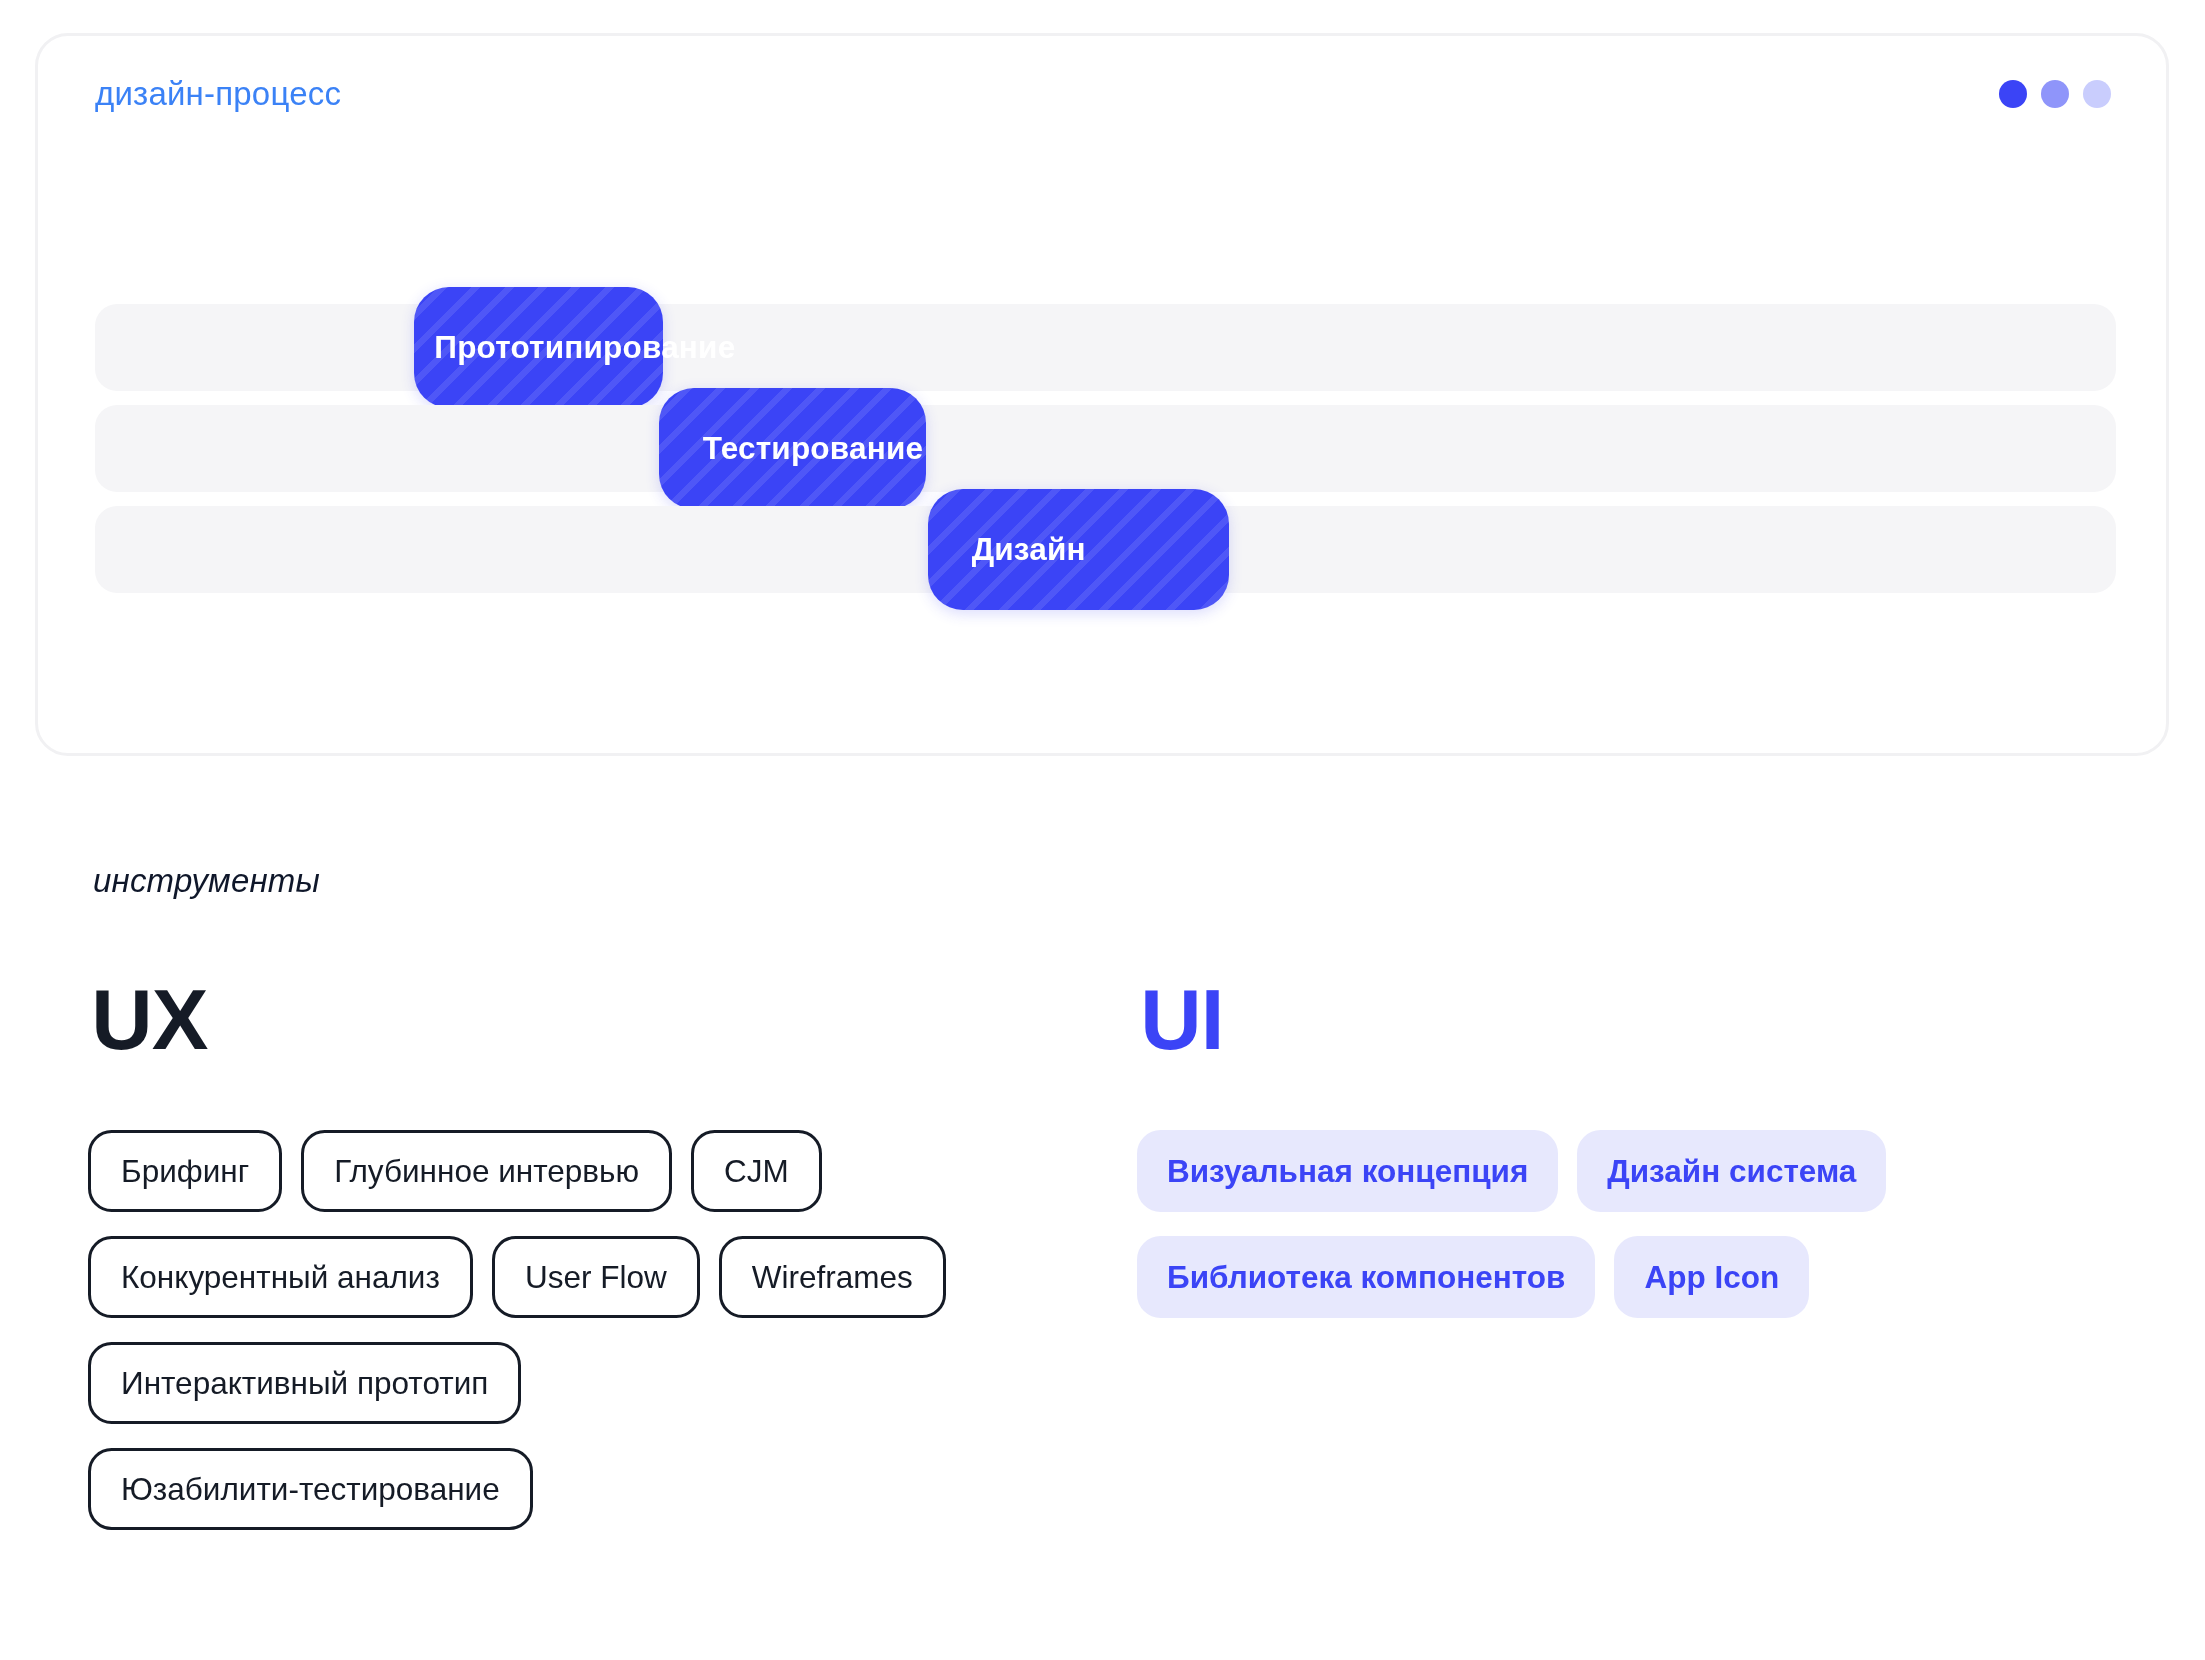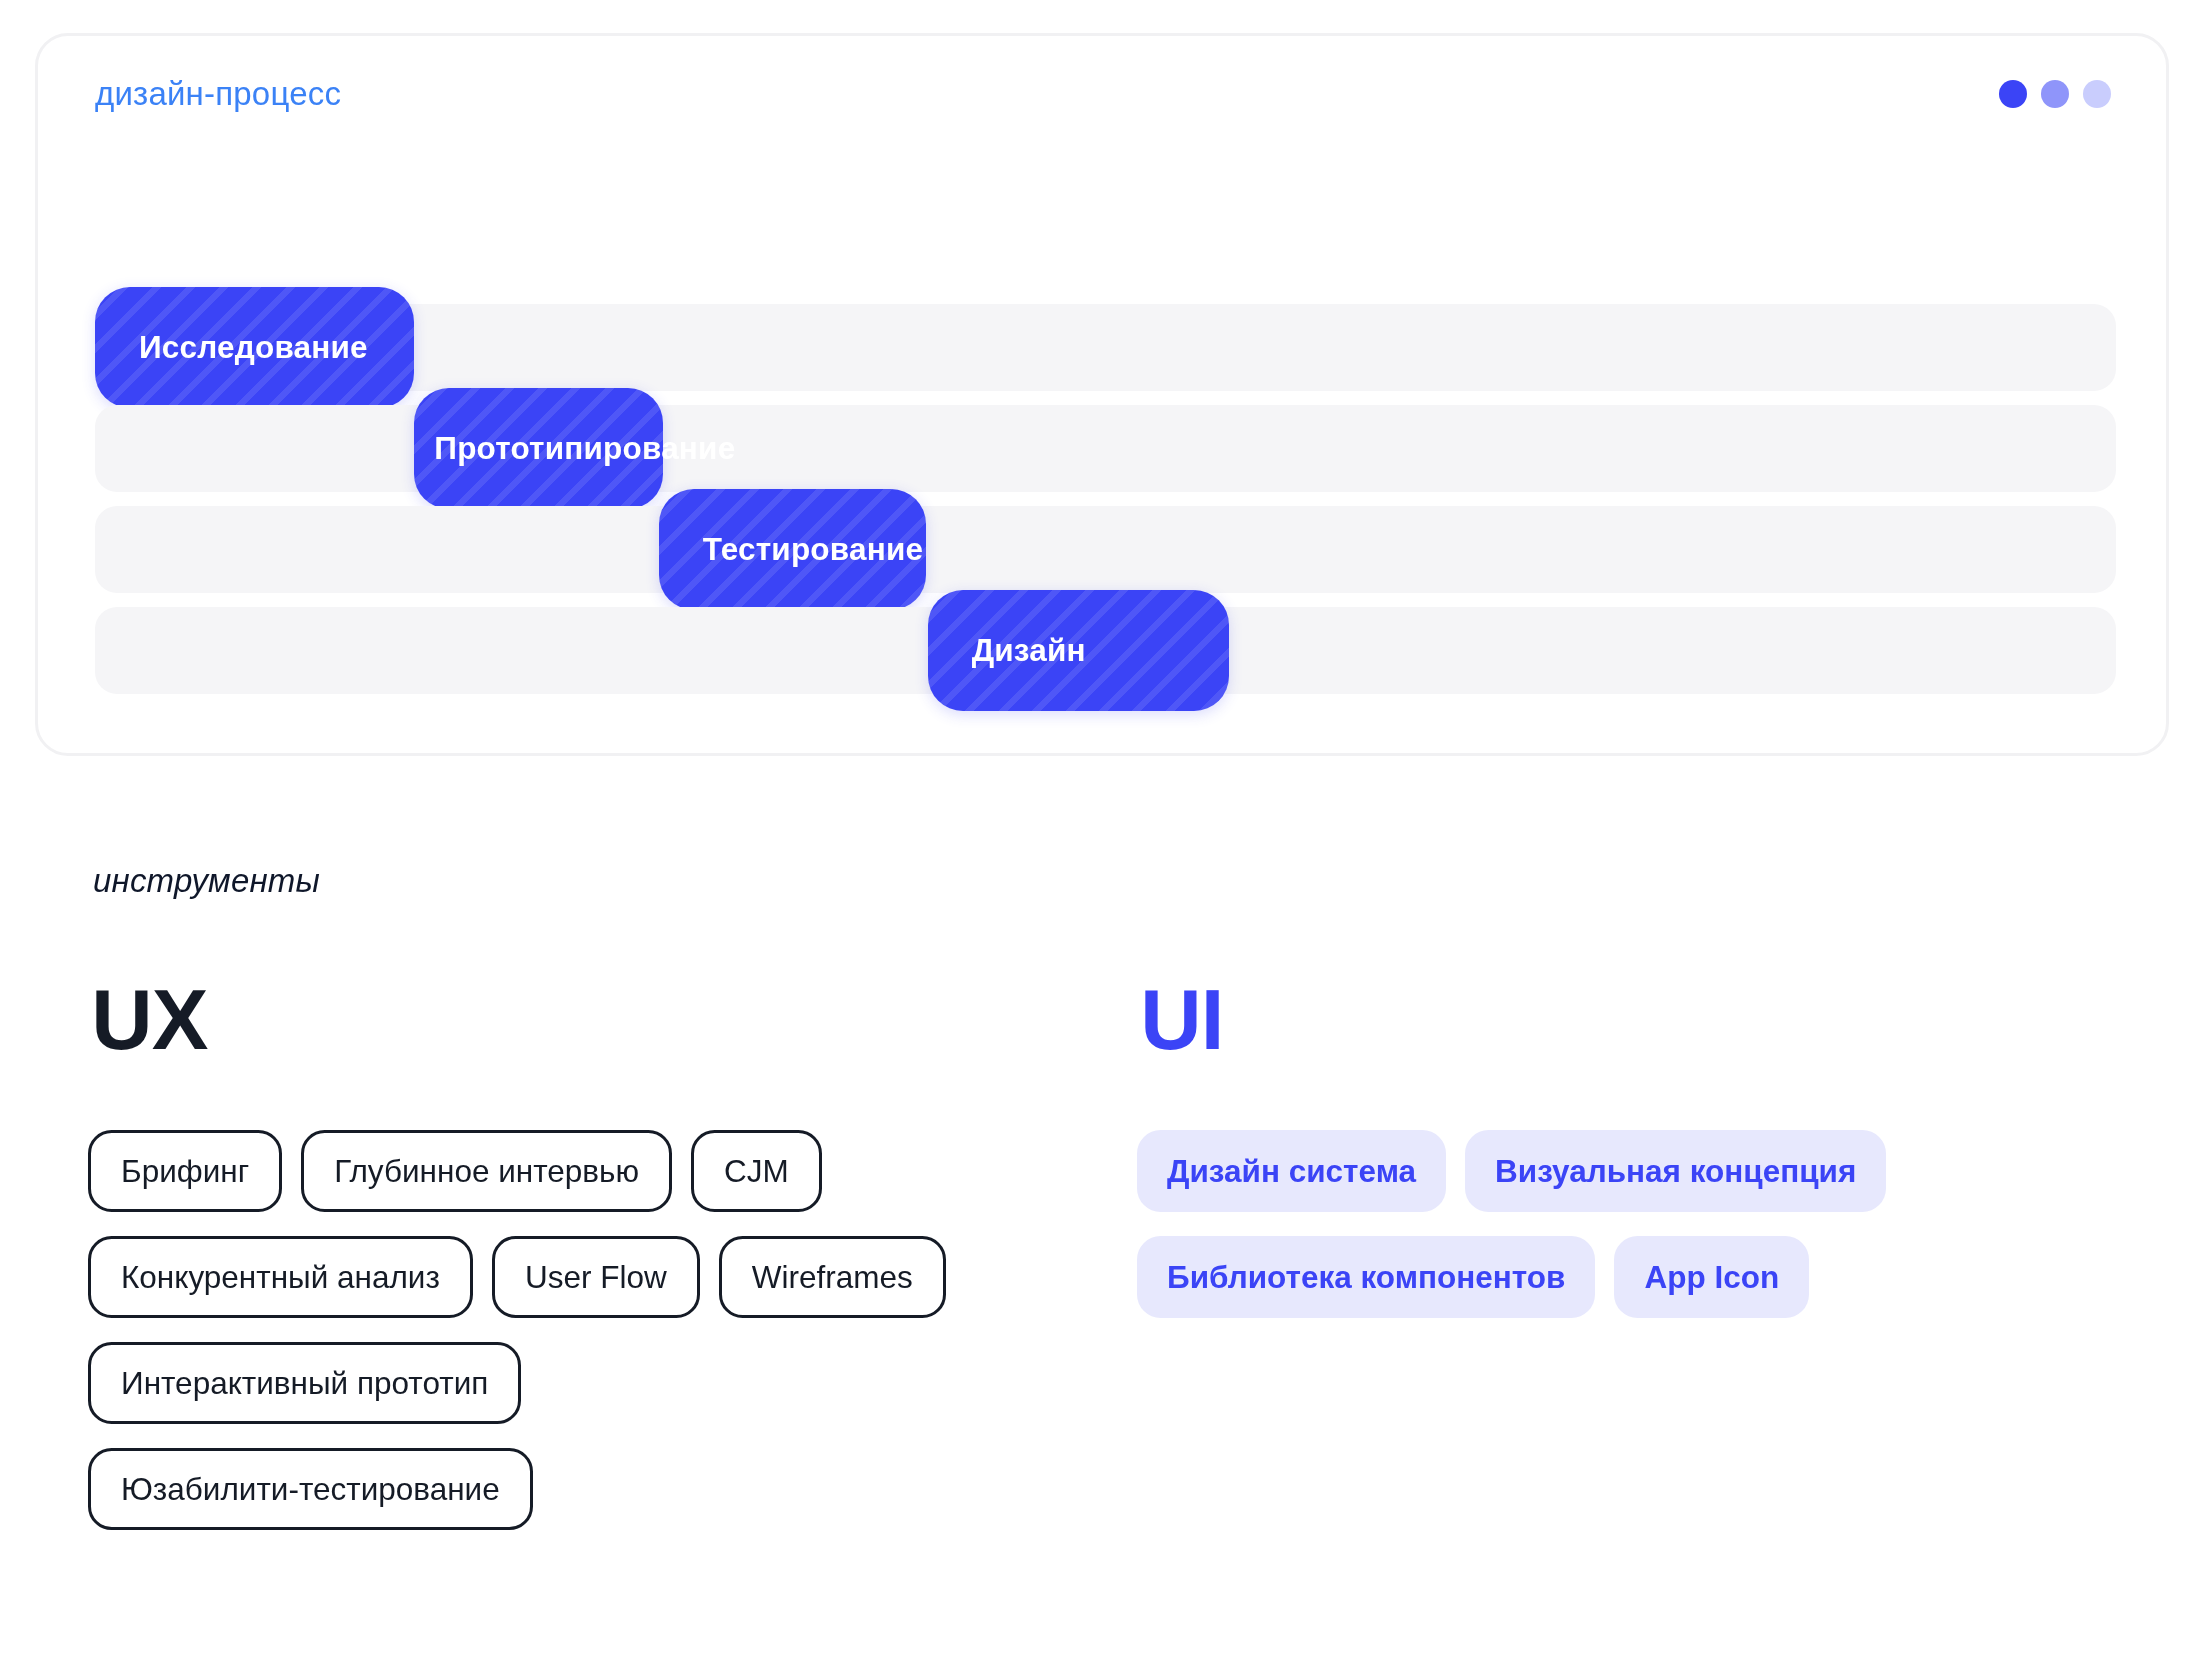--- a/index.html
+++ b/index.html
@@ -194,23 +194,20 @@
 
       <div class="dots">
         <span class="dot d1"></span>
         <span class="dot d2"></span>
         <span class="dot d3"></span>
       </div>
     </div>
 
     <div class="timeline">
 
-      <div class="track">
-        <div class="bar" style="left:0%; width:15.8%;">Исследование</div>
-      </div>
 
       <div class="track">
         <div class="bar" style="left:15.8%; width:12.3%;padding-left:20px;">Прототипирование</div>
       </div>
 
       <div class="track">
         <div class="bar" style="left:27.9%; width:13.2%;">Тестирование</div>
       </div>
 
       <div class="track">
@@ -234,21 +231,21 @@
       <span class="chip outline">Wireframes</span>
       <span class="chip outline">Интерактивный прототип</span>
       <span class="chip outline">Юзабилити-тестирование</span>
     </div>
   </section>
 
   <section class="col-ui">
     <h2 class="col-head ui">UI</h2>
 
     <div class="chips ui-chips">
+      <span class="chip soft">Визуальная концепция</span>
       <span class="chip soft">Дизайн система</span>
-      <span class="chip soft">Визуальная концепция</span>
       <span class="chip soft">Библиотека компонентов</span>
       <span class="chip soft">App Icon</span>
     </div>
   </section>
 
 </div>
 
 
 </body></html>

